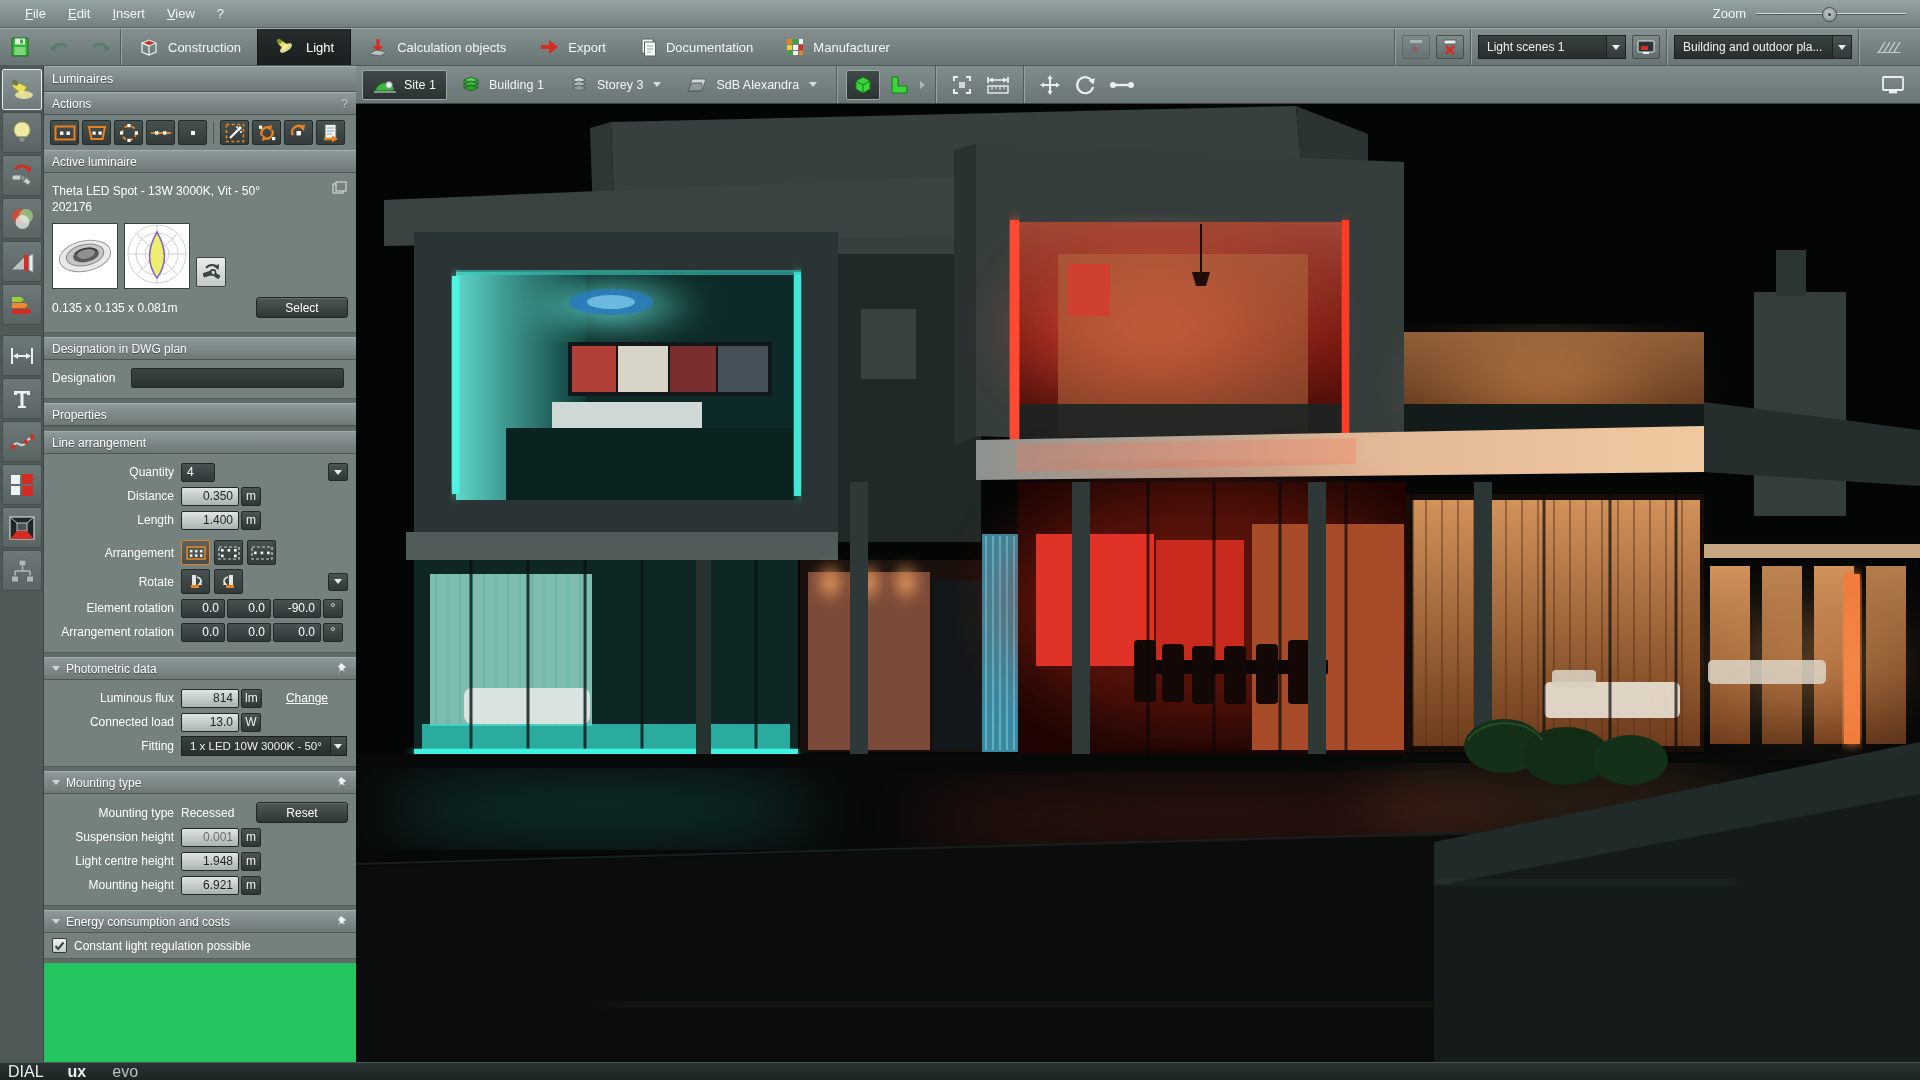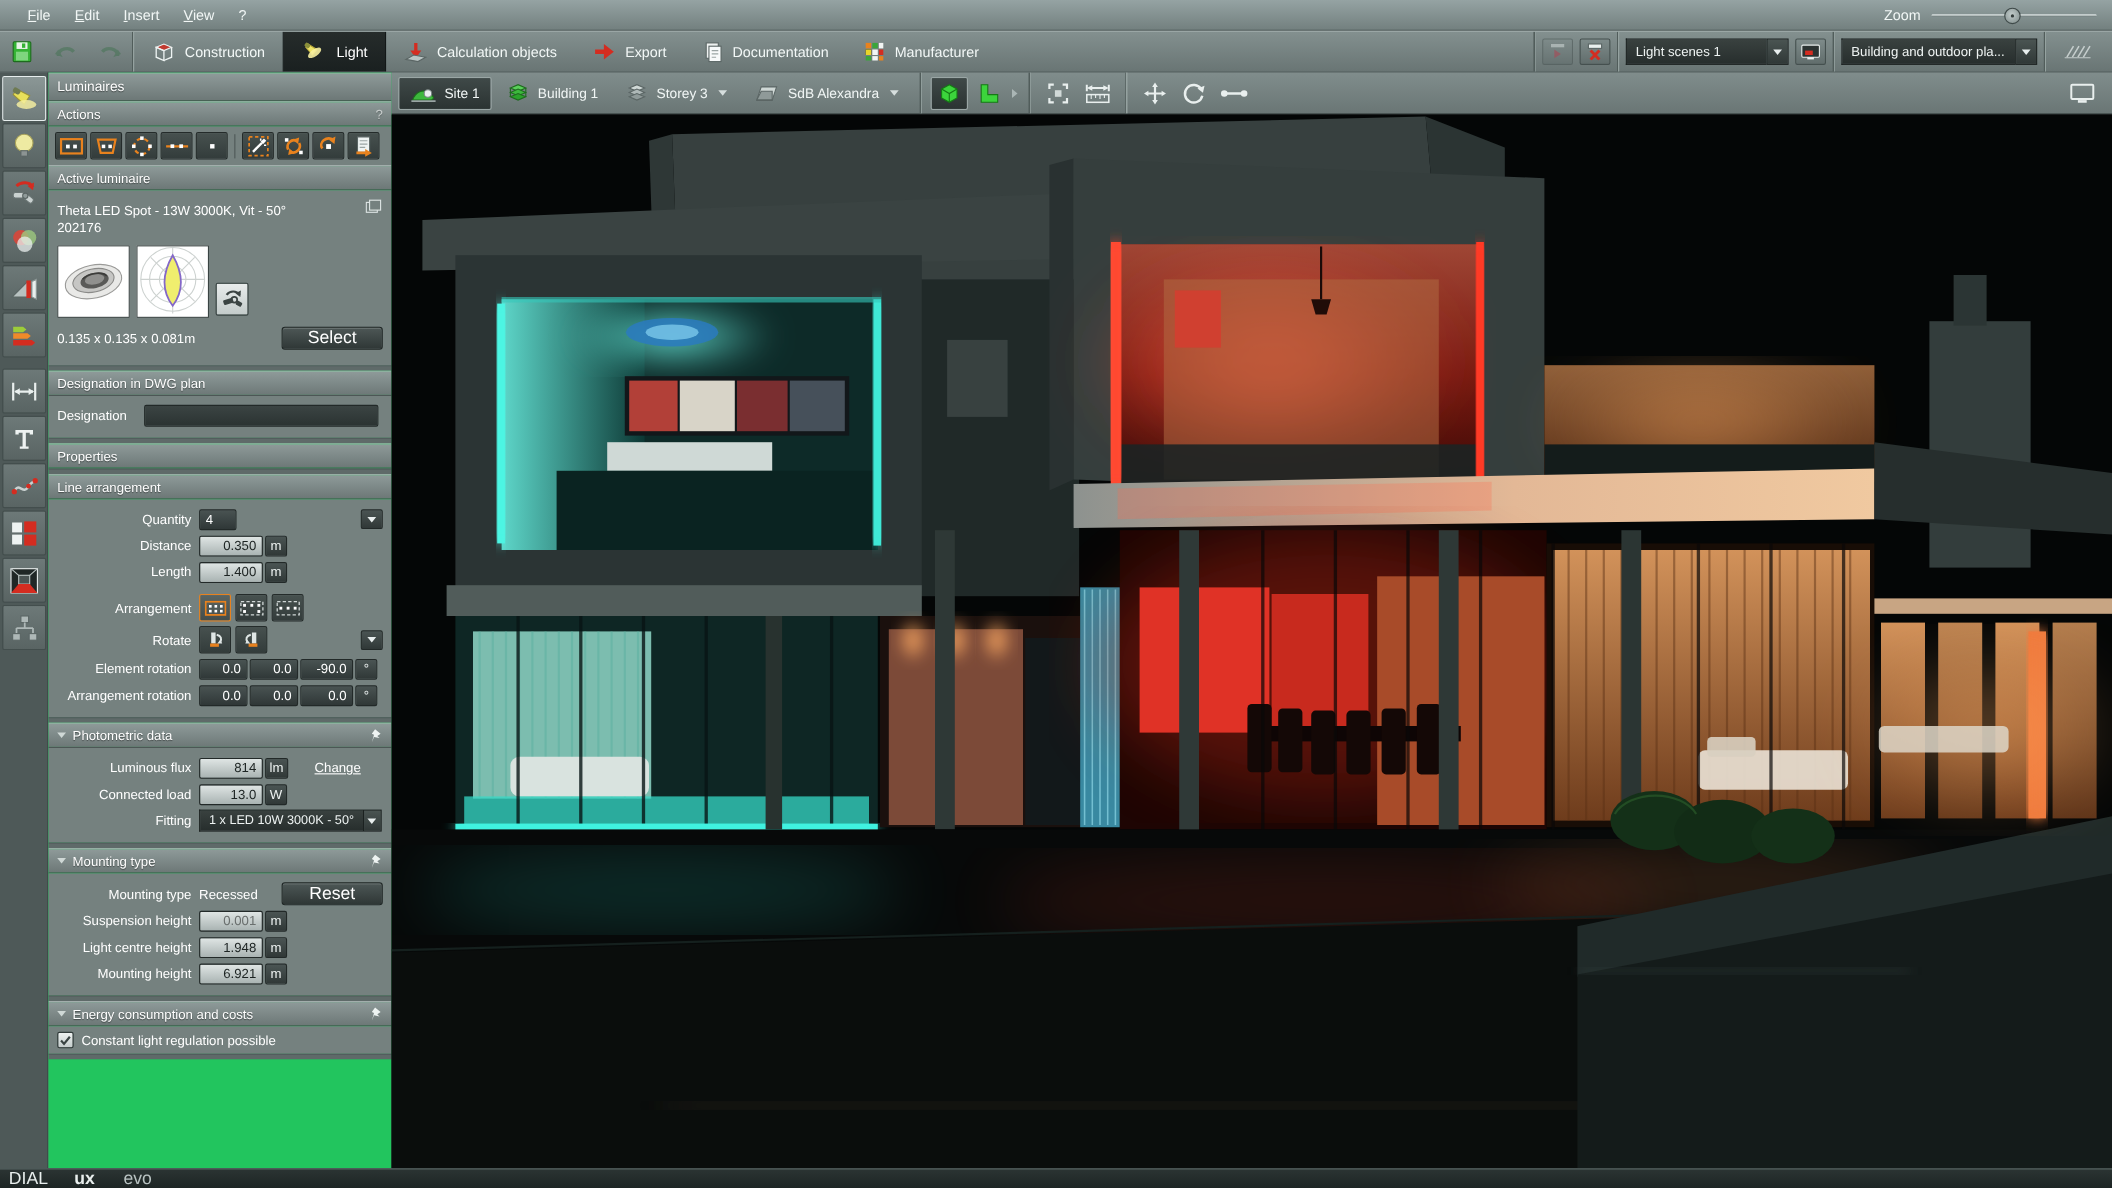--- a/index.html
+++ b/index.html
@@ -79,21 +79,21 @@
     justify-content:center; cursor:pointer; }
   .act-sep { width:1px; height:22px; background:#4d5856; margin:0 3px; }
 
   .lum-name { padding:6px 8px 2px 8px; line-height:1.35; }
   .thumb-row { display:flex; align-items:flex-end; gap:6px; padding:6px 8px 4px 8px; }
   .thumb { width:66px; height:66px; background:#fff; border:1px solid #3a4443; }
   .mini-btn { width:30px; height:30px; background:linear-gradient(#e8ecec,#c3cbca);
     border:1px solid #39 44; border:1px solid #394443; border-radius:2px; display:flex;
     align-items:center; justify-content:center; cursor:pointer; margin-bottom:2px; }
   .dim-row { display:flex; align-items:center; padding:4px 8px 8px 8px; }
-  .push-btn { margin-left:auto; width:92px; height:21px; color:#fff; font-size:16px;
+  .push-btn { margin-left:auto; width:92px; height:21px; color:#fff; font-size:12px;
     background:linear-gradient(#4d5756,#2f3736); border:1px solid #1f2625; border-radius:3px;
     display:flex; align-items:center; justify-content:center; cursor:pointer;
     box-shadow:inset 0 1px 0 rgba(255,255,255,.15); }
 
   .prow { display:flex; align-items:center; margin:4px 8px; min-height:20px; }
   .plabel { width:122px; text-align:right; margin-right:7px; white-space:nowrap; }
   .field-dark { height:19px; background:linear-gradient(#49 53,#2f3737);
     background:linear-gradient(#495352,#2f3737); border:1px solid #222928; border-radius:2px;
     color:#fff; display:flex; align-items:center; padding:0 5px; }
   .field-light { height:19px; background:linear-gradient(#dfe5e4,#a9b3b2); border:1px solid #222928;

